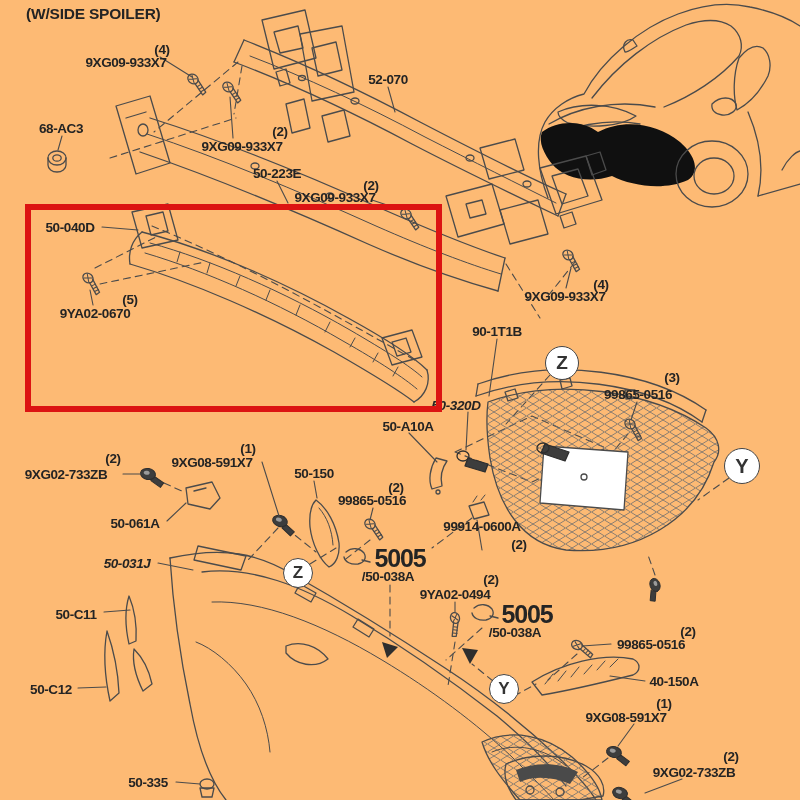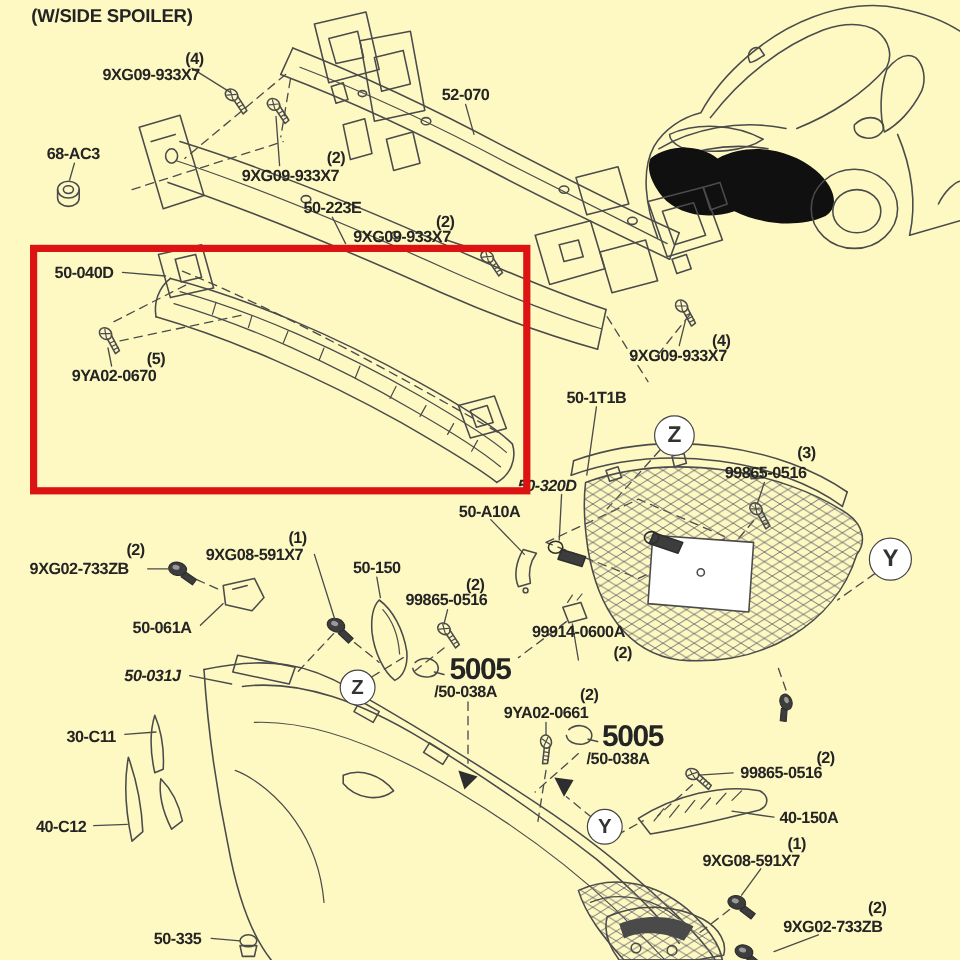--- a/index.html
+++ b/index.html
@@ -1,16 +1,16 @@
 <!DOCTYPE html>
 <html><head>
 <meta charset="utf-8">
 <style>
   html,body{margin:0;padding:0;background:#fff}
-  #stage{position:relative;width:800px;height:800px;background:#fef9c3;overflow:hidden;
+  #stage{position:relative;width:800px;height:800px;background:#fdba74;overflow:hidden;
          font-family:"Liberation Sans",sans-serif}
   #art{position:absolute;left:0;top:0;z-index:1}
   #title{position:absolute;left:26px;top:5px;z-index:3;font-weight:700;font-size:15.5px;
          color:#242424;letter-spacing:-0.2px;white-space:nowrap}
   #labels-layer{position:absolute;left:0;top:0;width:800px;height:800px;z-index:3}
   .plabel{position:absolute;transform:translate(-50%,-50%);font-weight:700;font-size:13.5px;
           letter-spacing:-0.4px;color:#242424;white-space:nowrap}
   .plabel.big{font-size:25px;letter-spacing:-1.2px}
   .callout{position:absolute;transform:translate(-50%,-50%);border:1.8px solid #454545;
            border-radius:50%;background:#fff;display:flex;align-items:center;justify-content:center;
@@ -263,51 +263,51 @@
       <div class="plabel" style="left: 242px; top: 146px; color: rgb(36, 36, 36);">9XG09-933X7</div>
       <div class="plabel" style="left: 388px; top: 79px; color: rgb(36, 36, 36);">52-070</div>
       <div class="plabel" style="left: 277px; top: 173px; color: rgb(36, 36, 36);">50-223E</div>
       <div class="plabel" style="left: 371px; top: 185px; color: rgb(36, 36, 36);">(2)</div>
       <div class="plabel" style="left: 335px; top: 197px; color: rgb(36, 36, 36);">9XG09-933X7</div>
       <div class="plabel" style="left: 70px; top: 227px; color: rgb(36, 36, 36);">50-040D</div>
       <div class="plabel" style="left: 130px; top: 299px; color: rgb(36, 36, 36);">(5)</div>
       <div class="plabel" style="left: 95px; top: 313px; color: rgb(36, 36, 36);">9YA02-0670</div>
       <div class="plabel" style="left: 601px; top: 284px; color: rgb(36, 36, 36);">(4)</div>
       <div class="plabel" style="left: 565px; top: 296px; color: rgb(36, 36, 36);">9XG09-933X7</div>
-      <div class="plabel" style="left: 497px; top: 331px; color: rgb(36, 36, 36);">50-1T1B</div>
+      <div class="plabel" style="left: 497px; top: 331px; color: rgb(36, 36, 36);">90-1T1B</div>
       <div class="plabel" style="left: 672px; top: 377px; color: rgb(36, 36, 36);">(3)</div>
       <div class="plabel" style="left: 638px; top: 394px; color: rgb(36, 36, 36);">99865-0516</div>
       <div class="plabel" style="left: 456px; top: 405px; color: rgb(36, 36, 36); font-style: italic;">50-320D</div>
       <div class="plabel" style="left: 408px; top: 426px; color: rgb(36, 36, 36);">50-A10A</div>
       <div class="plabel" style="left: 113px; top: 458px; color: rgb(36, 36, 36);">(2)</div>
       <div class="plabel" style="left: 66px; top: 474px; color: rgb(36, 36, 36);">9XG02-733ZB</div>
       <div class="plabel" style="left: 248px; top: 448px; color: rgb(36, 36, 36);">(1)</div>
       <div class="plabel" style="left: 212px; top: 462px; color: rgb(36, 36, 36);">9XG08-591X7</div>
       <div class="plabel" style="left: 314px; top: 473px; color: rgb(36, 36, 36);">50-150</div>
       <div class="plabel" style="left: 396px; top: 487px; color: rgb(36, 36, 36);">(2)</div>
       <div class="plabel" style="left: 372px; top: 500px; color: rgb(36, 36, 36);">99865-0516</div>
       <div class="plabel" style="left: 135px; top: 523px; color: rgb(36, 36, 36);">50-061A</div>
       <div class="plabel" style="left: 127px; top: 563px; color: rgb(36, 36, 36); font-style: italic;">50-031J</div>
       <div class="plabel" style="left: 519px; top: 544px; color: rgb(36, 36, 36);">(2)</div>
       <div class="plabel" style="left: 482px; top: 526px; color: rgb(36, 36, 36);">99914-0600A</div>
       <div class="plabel" style="left: 491px; top: 579px; color: rgb(36, 36, 36);">(2)</div>
-      <div class="plabel" style="left: 455px; top: 594px; color: rgb(36, 36, 36);">9YA02-0661</div>
+      <div class="plabel" style="left: 455px; top: 594px; color: rgb(36, 36, 36);">9YA02-0494</div>
       <div class="plabel big" style="left: 400px; top: 558px; color: rgb(36, 36, 36);">5005</div>
       <div class="plabel" style="left: 388px; top: 576px; color: rgb(36, 36, 36);">/50-038A</div>
       <div class="plabel big" style="left: 527px; top: 614px; color: rgb(36, 36, 36);">5005</div>
       <div class="plabel" style="left: 515px; top: 632px; color: rgb(36, 36, 36);">/50-038A</div>
       <div class="plabel" style="left: 688px; top: 631px; color: rgb(36, 36, 36);">(2)</div>
       <div class="plabel" style="left: 651px; top: 644px; color: rgb(36, 36, 36);">99865-0516</div>
       <div class="plabel" style="left: 674px; top: 681px; color: rgb(36, 36, 36);">40-150A</div>
       <div class="plabel" style="left: 664px; top: 703px; color: rgb(36, 36, 36);">(1)</div>
       <div class="plabel" style="left: 626px; top: 717px; color: rgb(36, 36, 36);">9XG08-591X7</div>
       <div class="plabel" style="left: 731px; top: 756px; color: rgb(36, 36, 36);">(2)</div>
       <div class="plabel" style="left: 694px; top: 772px; color: rgb(36, 36, 36);">9XG02-733ZB</div>
-      <div class="plabel" style="left: 76px; top: 614px; color: rgb(36, 36, 36);">30-C11</div>
-      <div class="plabel" style="left: 51px; top: 689px; color: rgb(36, 36, 36);">40-C12</div>
+      <div class="plabel" style="left: 76px; top: 614px; color: rgb(36, 36, 36);">50-C11</div>
+      <div class="plabel" style="left: 51px; top: 689px; color: rgb(36, 36, 36);">50-C12</div>
       <div class="plabel" style="left: 148px; top: 782px; color: rgb(36, 36, 36);">50-335</div>
       <div class="callout" style="left: 562px; top: 363px; width: 34px; height: 34px; font-size: 19px;">Z</div>
       <div class="callout" style="left: 742px; top: 466px; width: 36px; height: 36px; font-size: 20px;">Y</div>
       <div class="callout" style="left: 298px; top: 573px; width: 30px; height: 30px; font-size: 17px;">Z</div>
       <div class="callout" style="left: 504px; top: 689px; width: 30px; height: 30px; font-size: 17px;">Y</div>
     </div>
 
   <div id="highlight-box" style="left: 25px; top: 204px; width: 417px; height: 208px; border: 6px solid rgb(220, 19, 18);"></div>
 
 </div>

